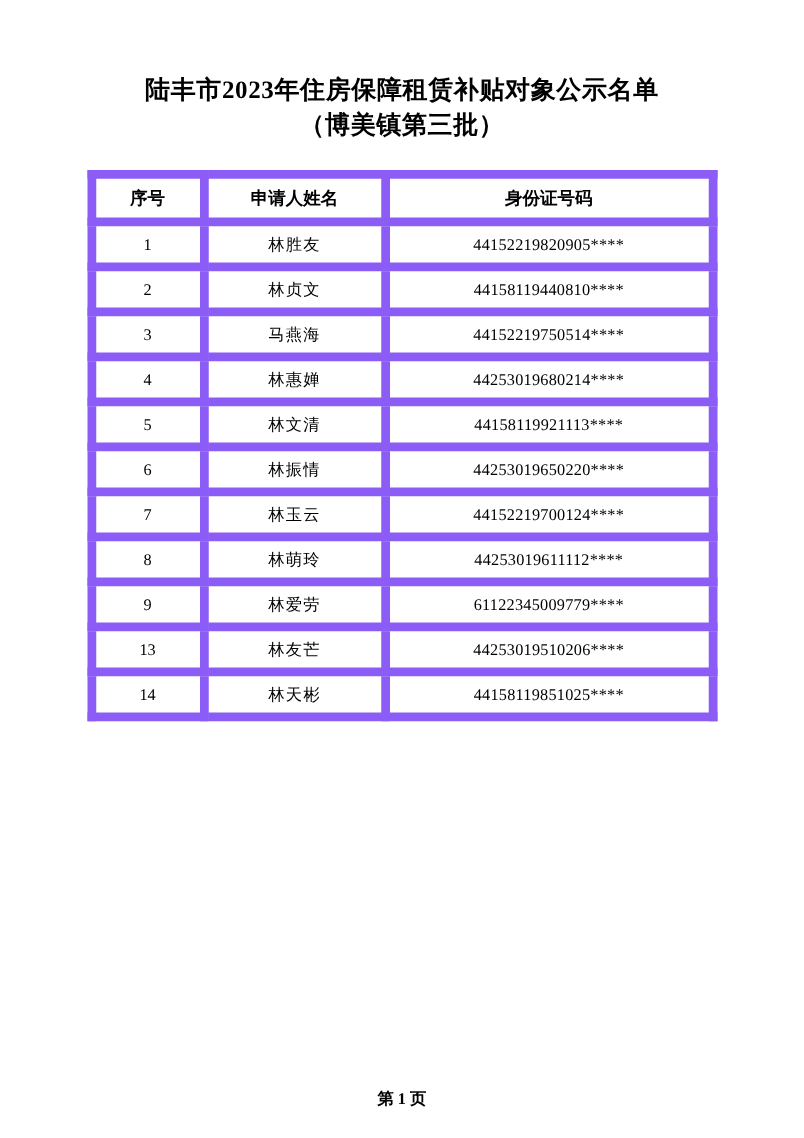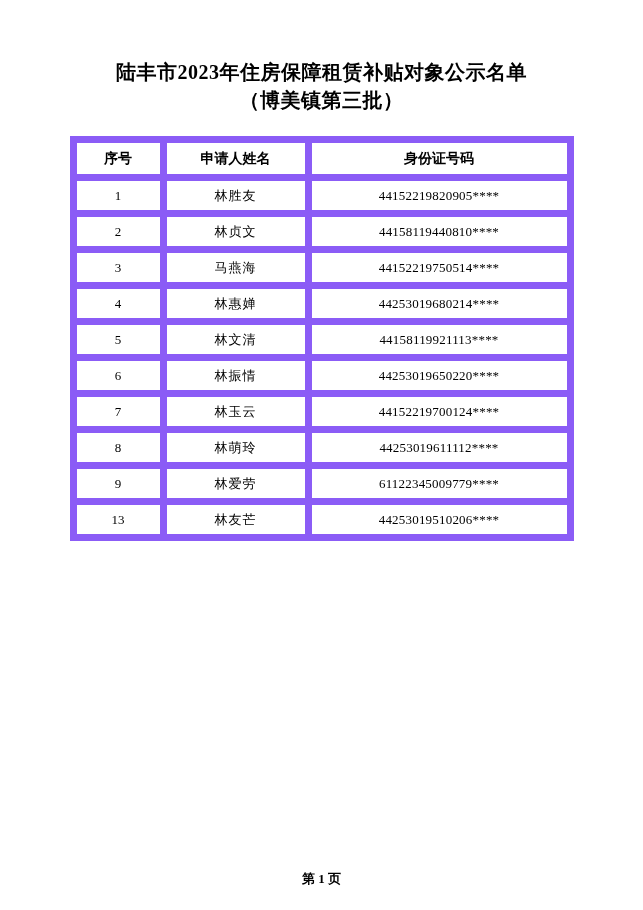--- a/index.html
+++ b/index.html
@@ -152,19 +152,24 @@
         <tr>
           <td class="idx">9</td>
           <td class="name">林爱劳</td>
           <td class="idnum">61122345009779****</td>
         </tr>
         <tr>
           <td class="idx">13</td>
           <td class="name">林友芒</td>
           <td class="idnum">44253019510206****</td>
         </tr>
+        <tr>
+          <td class="idx">14</td>
+          <td class="name">林天彬</td>
+          <td class="idnum">44158119851025****</td>
+        </tr>
       </tbody>
     </table>
   </div>
 
   <div class="footer">第 1 页</div>
 
 </div>
 
 </body></html>

